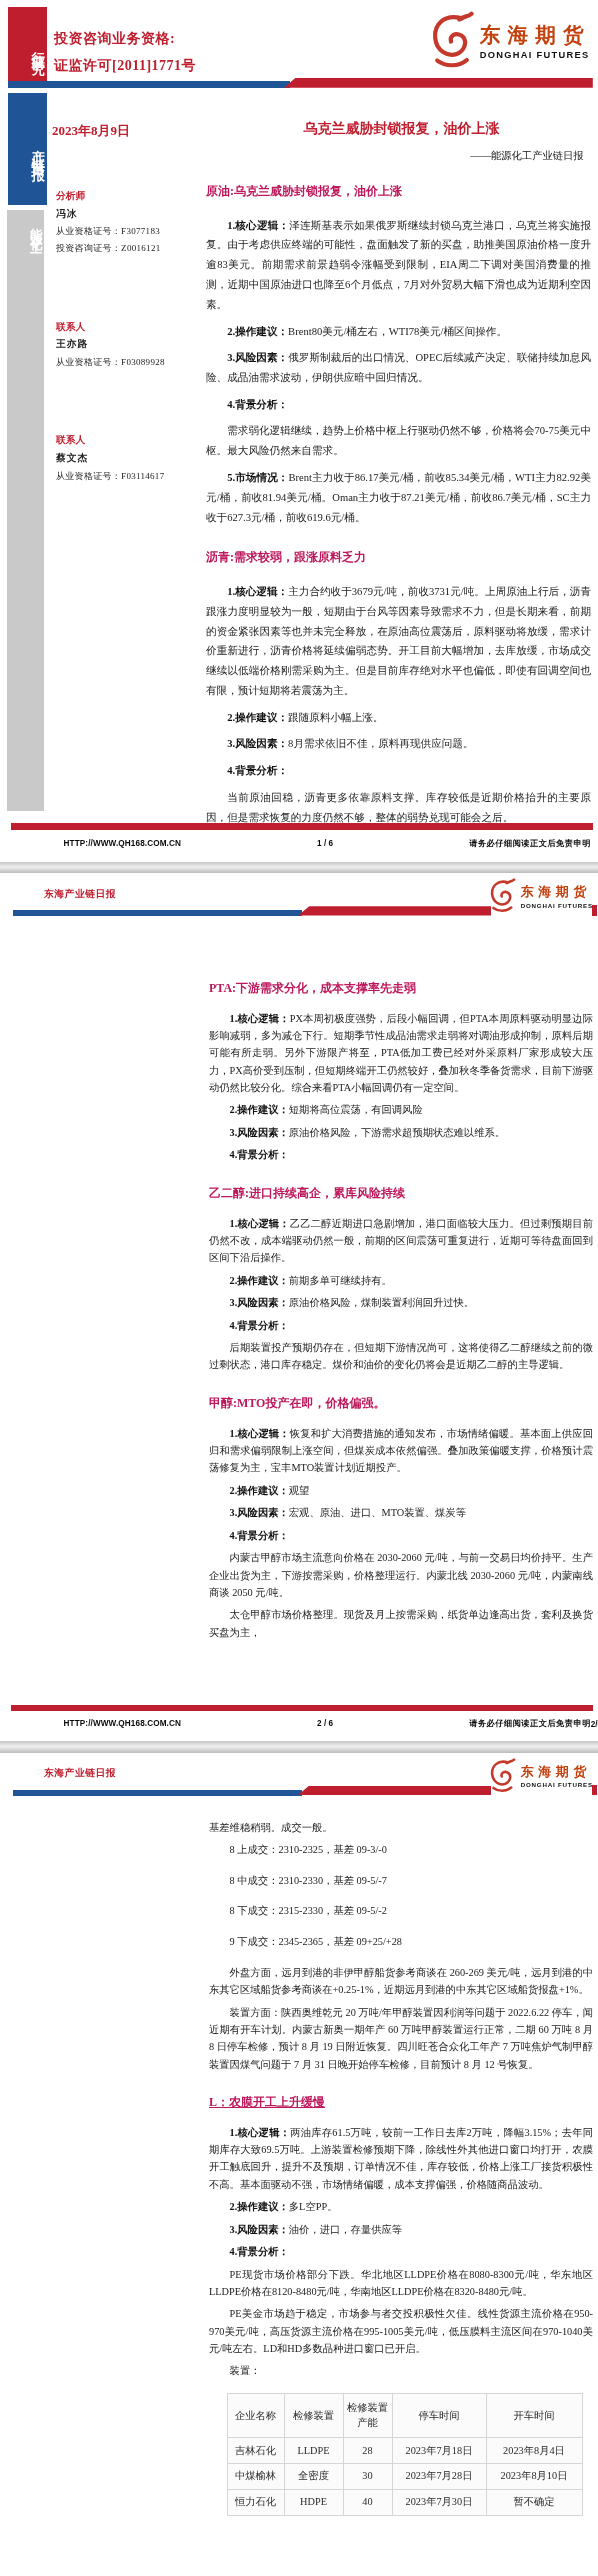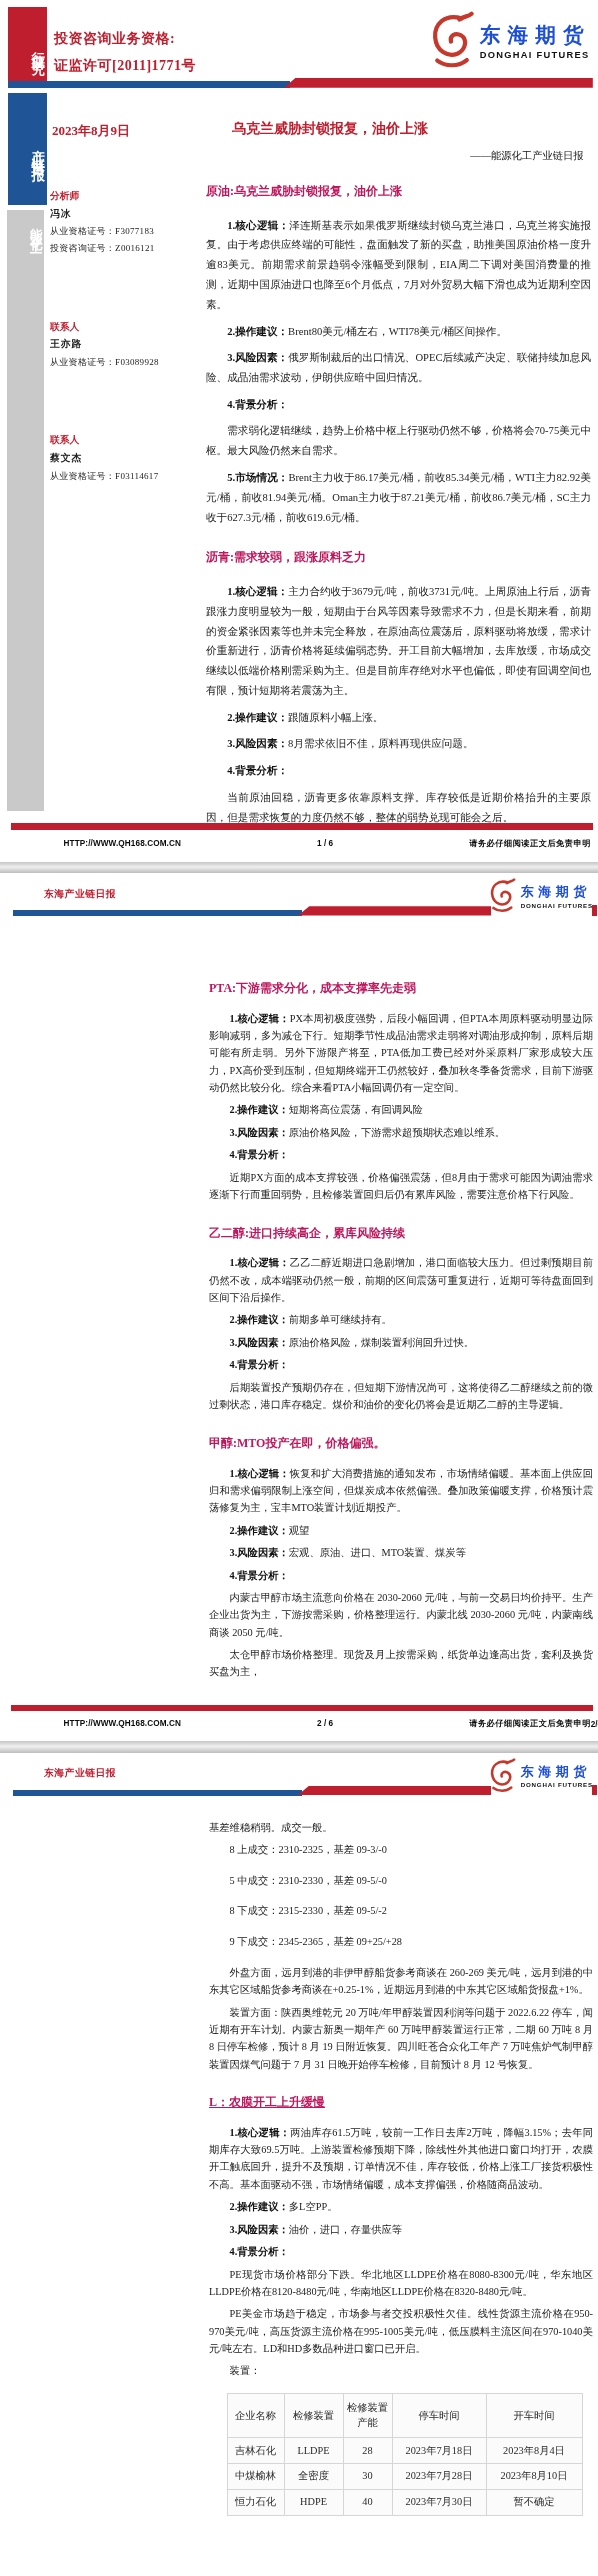--- a/index.html
+++ b/index.html
@@ -19,47 +19,47 @@
   .graybar .vtxt{display:block;margin:8.2px auto 0;writing-mode:vertical-rl;text-orientation:upright;
         color:#fff;font-weight:bold;font-size:12.4px;letter-spacing:5.2px;text-align:center;width:100%;}
 
   .qual{position:absolute;left:54px;top:25px;color:#bf1e2e;font-weight:bold;
         font-size:14px;line-height:1.95;letter-spacing:0.5px;}
 
   
   .logo{position:absolute;display:flex;align-items:center;gap:4.1px;}
   .logo .dragon svg{display:block;}
   .logo-txt{display:flex;flex-direction:column;}
-  .logo-cn{font-weight:bold;color:#1d4ed8;white-space:nowrap;}
+  .logo-cn{font-weight:bold;color:#c2410c;white-space:nowrap;}
   .logo-en{font-family:"Liberation Sans","DejaVu Sans",sans-serif;font-weight:bold;color:#111;white-space:nowrap;}
   .logo.lg{right:7.2px;top:11.3px;}
   .logo.lg .logo-cn{font-size:20.6px;letter-spacing:7.2px;}
   .logo.lg .logo-en{font-size:9.3px;letter-spacing:1.3px;margin-top:1px;}
   .logo.sm{right:5.2px;top:5.2px;}
   .logo.sm .logo-cn{font-size:13px;letter-spacing:4.6px;}
   .logo.sm .logo-en{font-size:6.2px;letter-spacing:0.8px;margin-top:0.5px;}
 
   
   .divider .blue{position:absolute;background:#1f5596;}
   .divider .red{position:absolute;background:#bf1e2e;clip-path:polygon(0 100%,11.3px 0,100% 0,100% 100%);}
   .divider .tick{position:absolute;background:#bf1e2e;}
   .pg1 .divider .blue{left:7.7px;top:81px;width:282px;height:6.7px;}
   .pg1 .divider .red{left:284px;top:78px;right:5.2px;height:9.8px;}
   .pgn .divider .blue{left:13px;top:37px;width:289px;height:6.2px;}
   .pgn .divider .red{left:298px;top:33px;width:193px;height:9.3px;}
   .pgn .divider .tick{right:1.5px;top:32px;width:4.6px;height:10.3px;}
 
   
   .date{position:absolute;left:52px;top:122px;color:#bf1e2e;font-weight:bold;font-size:13px;}
-  .title1{position:absolute;left:232px;top:120px;width:363px;text-align:left;
+  .title1{position:absolute;left:220px;top:120px;width:363px;text-align:center;
           color:#bf1e2e;font-weight:bold;font-size:14px;}
   .sub1{position:absolute;right:14.4px;top:149px;width:216px;text-align:right;font-size:10.3px;color:#111;}
 
   
-  .an{position:absolute;left:50px;top:190px;width:142px;font-size:9px;color:#222;}
+  .an{position:absolute;left:56px;top:190px;width:142px;font-size:9px;color:#222;}
   .an-role{color:#bf1e2e;font-weight:bold;font-size:9.8px;margin-bottom:4.6px;}
   .an-name{font-weight:bold;font-size:9.8px;margin-bottom:4.6px;letter-spacing:1px;}
   .an-cred{margin-bottom:3.6px;letter-spacing:0.3px;line-height:1.5;}
   .an-block + .an-block{margin-top:65px;}
 
   
   .phead-title{position:absolute;left:44px;top:14.4px;color:#bf1e2e;font-weight:bold;font-size:9.8px;letter-spacing:0.5px;}
 
   
   .content{position:absolute;}
@@ -238,21 +238,20 @@
         <h3 class="sec">PTA:下游需求分化，成本支撑率先走弱</h3>
         <div>
           <p class="para"><b class="plabel">1.核心逻辑：</b><span>PX本周初极度强势，后段小幅回调，但PTA本周原料驱动明显边际影响减弱，多为减仓下行。短期季节性成品油需求走弱将对调油形成抑制，原料后期可能有所走弱。另外下游限产将至，PTA低加工费已经对外采原料厂家形成较大压力，PX高价受到压制，但短期终端开工仍然较好，叠加秋冬季备货需求，目前下游驱动仍然比较分化。综合来看PTA小幅回调仍有一定空间。</span></p>
 
           <p class="para"><b class="plabel">2.操作建议：</b><span>短期将高位震荡，有回调风险</span></p>
 
           <p class="para"><b class="plabel">3.风险因素：</b><span>原油价格风险，下游需求超预期状态难以维系。</span></p>
 
           <p class="para"><b class="plabel">4.背景分析：</b><span></span></p>
 
-          <p class="para"><b class="plabel"></b><span>近期PX方面的成本支撑较强，价格偏强震荡，但8月由于需求可能因为调油需求逐渐下行而重回弱势，且检修装置回归后仍有累库风险，需要注意价格下行风险。</span></p>
         </div>
       </div>
       <div class="sec-block">
         <h3 class="sec">乙二醇:进口持续高企，累库风险持续</h3>
         <div>
           <p class="para"><b class="plabel">1.核心逻辑：</b><span>乙乙二醇近期进口急剧增加，港口面临较大压力。但过剩预期目前仍然不改，成本端驱动仍然一般，前期的区间震荡可重复进行，近期可等待盘面回到区间下沿后操作。</span></p>
 
           <p class="para"><b class="plabel">2.操作建议：</b><span>前期多单可继续持有。</span></p>
 
           <p class="para"><b class="plabel">3.风险因素：</b><span>原油价格风险，煤制装置利润回升过快。</span></p>
@@ -314,21 +313,21 @@
         <span class="tick"></span>
       </div>
 
     <div class="content">
       <div class="sec-block">
         <div>
           <p class="para noindent"><b class="plabel"></b><span>基差维稳稍弱。成交一般。</span></p>
 
           <p class="para quote"><b class="plabel"></b><span>8 上成交：2310-2325，基差 09-3/-0</span></p>
 
-          <p class="para quote"><b class="plabel"></b><span>5 中成交：2310-2330，基差 09-5/-0</span></p>
+          <p class="para quote"><b class="plabel"></b><span>8 中成交：2310-2330，基差 09-5/-7</span></p>
 
           <p class="para quote"><b class="plabel"></b><span>8 下成交：2315-2330，基差 09-5/-2</span></p>
 
           <p class="para quote"><b class="plabel"></b><span>9 下成交：2345-2365，基差 09+25/+28</span></p>
 
           <p class="para"><b class="plabel"></b><span>外盘方面，远月到港的非伊甲醇船货参考商谈在 260-269 美元/吨，远月到港的中东其它区域船货参考商谈在+0.25-1%，近期远月到港的中东其它区域船货报盘+1%。</span></p>
 
           <p class="para"><b class="plabel"></b><span>装置方面：陕西奥维乾元 20 万吨/年甲醇装置因利润等问题于 2022.6.22 停车，闻近期有开车计划。内蒙古新奥一期年产 60 万吨甲醇装置运行正常，二期 60 万吨 8 月 8 日停车检修，预计 8 月 19 日附近恢复。四川旺苍合众化工年产 7 万吨焦炉气制甲醇装置因煤气问题于 7 月 31 日晚开始停车检修，目前预计 8 月 12 号恢复。</span></p>
         </div>
       </div>

